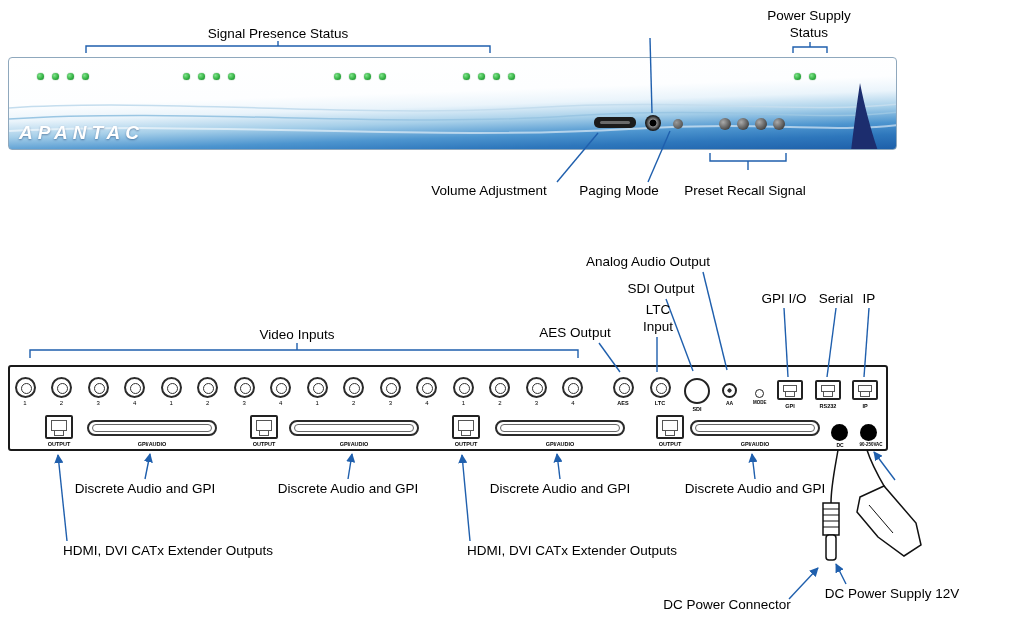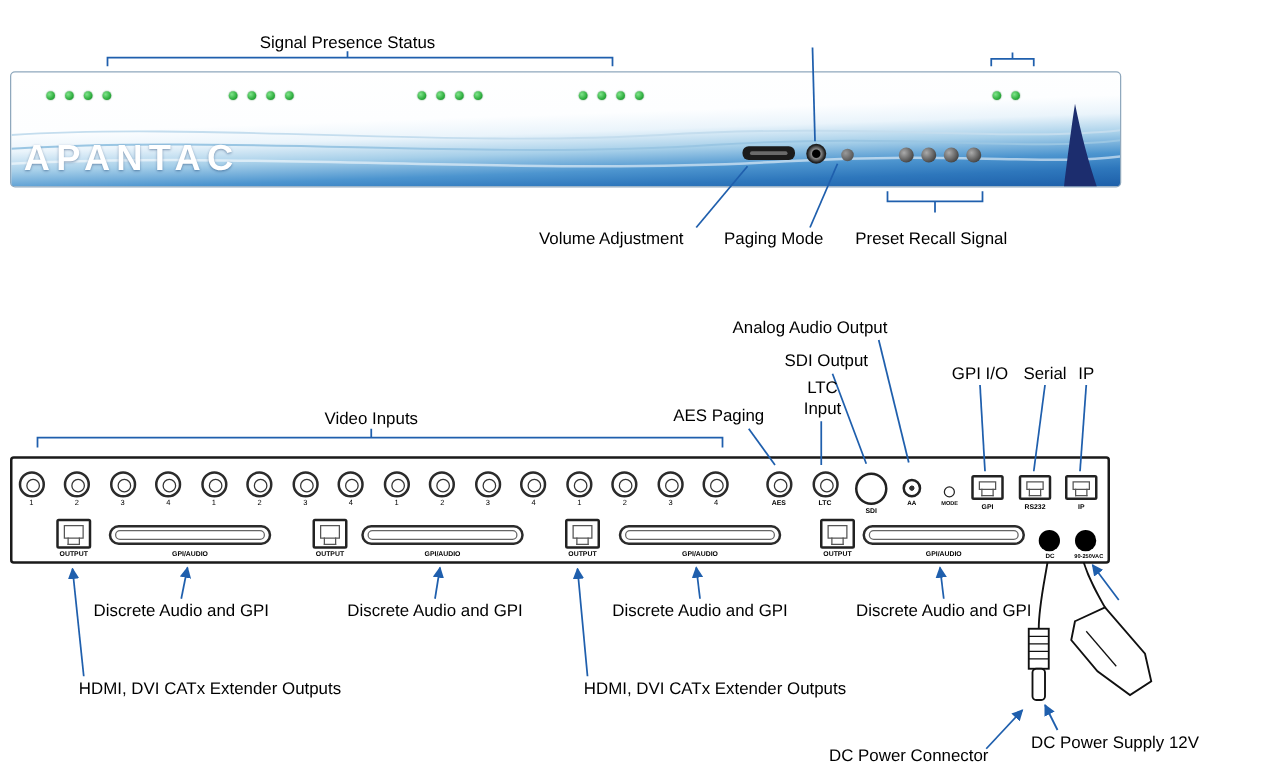--- a/index.html
+++ b/index.html
@@ -12,21 +12,21 @@
        white-space:nowrap;text-align:center;z-index:6}
 
   
   .overlay{position:absolute;left:0;top:0;z-index:4;pointer-events:none}
 
   
   .front-panel{position:absolute;left:8px;top:57px;width:889px;height:93px;z-index:2;
     border:1px solid #8fa8bd;border-radius:4px;overflow:hidden;
     background:linear-gradient(178deg,#ffffff 0%,#fdfeff 40%,#eaf4fb 52%,#a6cfe9 65%,#4d95cf 78%,#2e77bc 88%,#1d5fa9 100%)}
   .panel-art{position:absolute;left:0;top:0}
-  .logo{position:absolute;left:10px;bottom:5px;font-size:29px;font-weight:bold;
+  .logo{position:absolute;left:10px;bottom:5px;font-size:19px;font-weight:bold;font-style:italic;
         letter-spacing:5px;color:#fff;text-shadow:0 1px 2px rgba(0,40,90,.45)}
   .led{position:absolute;top:15px;width:7px;height:7px;border-radius:50%;
        background:radial-gradient(circle at 35% 35%,#7fe48a,#2fae3f 60%,#187a28);box-shadow:0 0 1px #1c6b2a}
   .vol-slider{position:absolute;left:585px;top:59px;width:42px;height:11px;border-radius:5px;background:#1b1b1b}
   .vol-slider::after{content:"";position:absolute;left:6px;right:6px;top:4px;height:3px;border-radius:2px;background:#6a6a6a}
   .audio-jack{position:absolute;left:636px;top:57px;width:16px;height:16px;border-radius:50%;
        background:radial-gradient(circle,#000 26%,#888 34%,#222 62%,#000)}
   .small-btn{position:absolute;left:664px;top:61px;width:10px;height:10px;border-radius:50%;
        background:radial-gradient(circle at 35% 35%,#9a9a9a,#3c3c3c)}
   .preset-btn{position:absolute;top:60px;width:12px;height:12px;border-radius:50%;
@@ -209,31 +209,35 @@
     <div class="tinylabel" style="left:550px;top:74px">GPI/AUDIO</div>
     <div class="tinylabel" style="left:745px;top:74px">GPI/AUDIO</div>
 
     <div class="pwr-circle" style="left:821px;top:57px"></div>
     <div class="pwr-circle" style="left:850px;top:57px"></div>
     <div class="tinylabel" style="left:830px;top:75px;font-size:5px">DC</div>
     <div class="tinylabel" style="left:861px;top:75px;font-size:4.5px">90-250VAC</div>
   </div>
 
   <div class="lbl" style="left:278px;top:26px">Signal Presence Status</div>
+  <div class="lbl" style="left:809px;top:8px">
+    <div>Power Supply</div>
+    <div>Status</div>
+  </div>
   <div class="lbl" style="left:489px;top:183px">Volume Adjustment</div>
   <div class="lbl" style="left:619px;top:183px">Paging Mode</div>
   <div class="lbl" style="left:745px;top:183px">Preset Recall Signal</div>
 
   <div class="lbl" style="left:648px;top:254px">Analog Audio Output</div>
   <div class="lbl" style="left:661px;top:281px">SDI Output</div>
   <div class="lbl" style="left:658px;top:302px">
     <div>LTC</div>
     <div>Input</div>
   </div>
-  <div class="lbl" style="left:575px;top:325px">AES Paging</div>
+  <div class="lbl" style="left:575px;top:325px">AES Output</div>
   <div class="lbl" style="left:784px;top:291px">GPI I/O</div>
   <div class="lbl" style="left:836px;top:291px">Serial</div>
   <div class="lbl" style="left:869px;top:291px">IP</div>
   <div class="lbl" style="left:297px;top:327px">Video Inputs</div>
 
   <div class="lbl" style="left:145px;top:481px">Discrete Audio and GPI</div>
   <div class="lbl" style="left:348px;top:481px">Discrete Audio and GPI</div>
   <div class="lbl" style="left:560px;top:481px">Discrete Audio and GPI</div>
   <div class="lbl" style="left:755px;top:481px">Discrete Audio and GPI</div>
 

